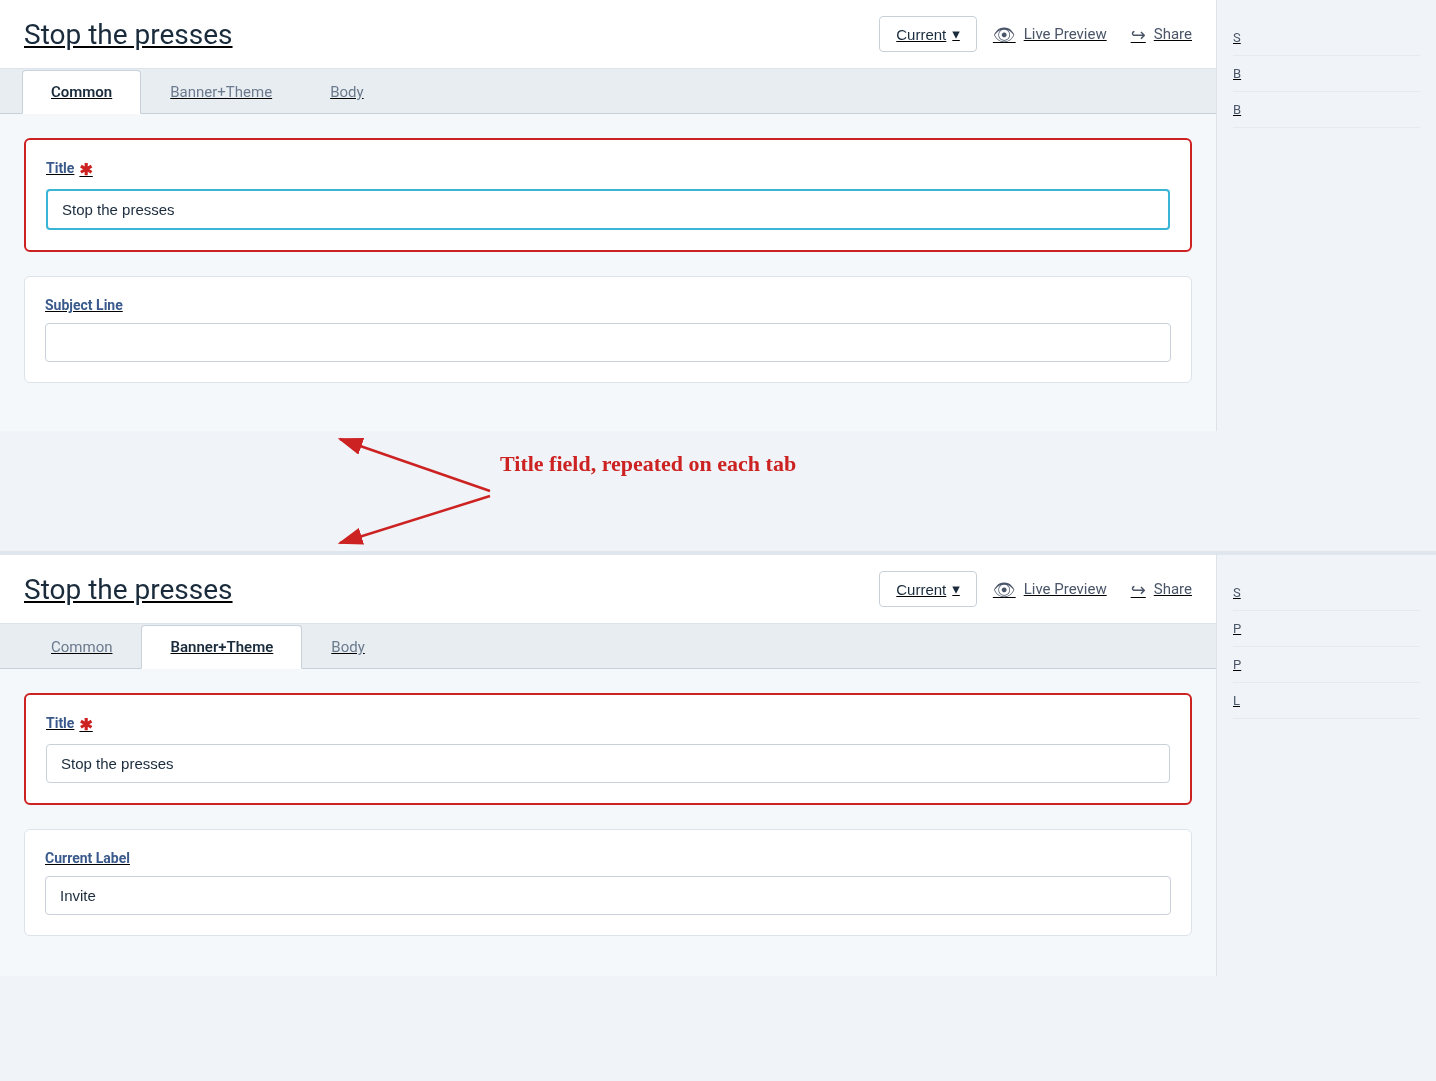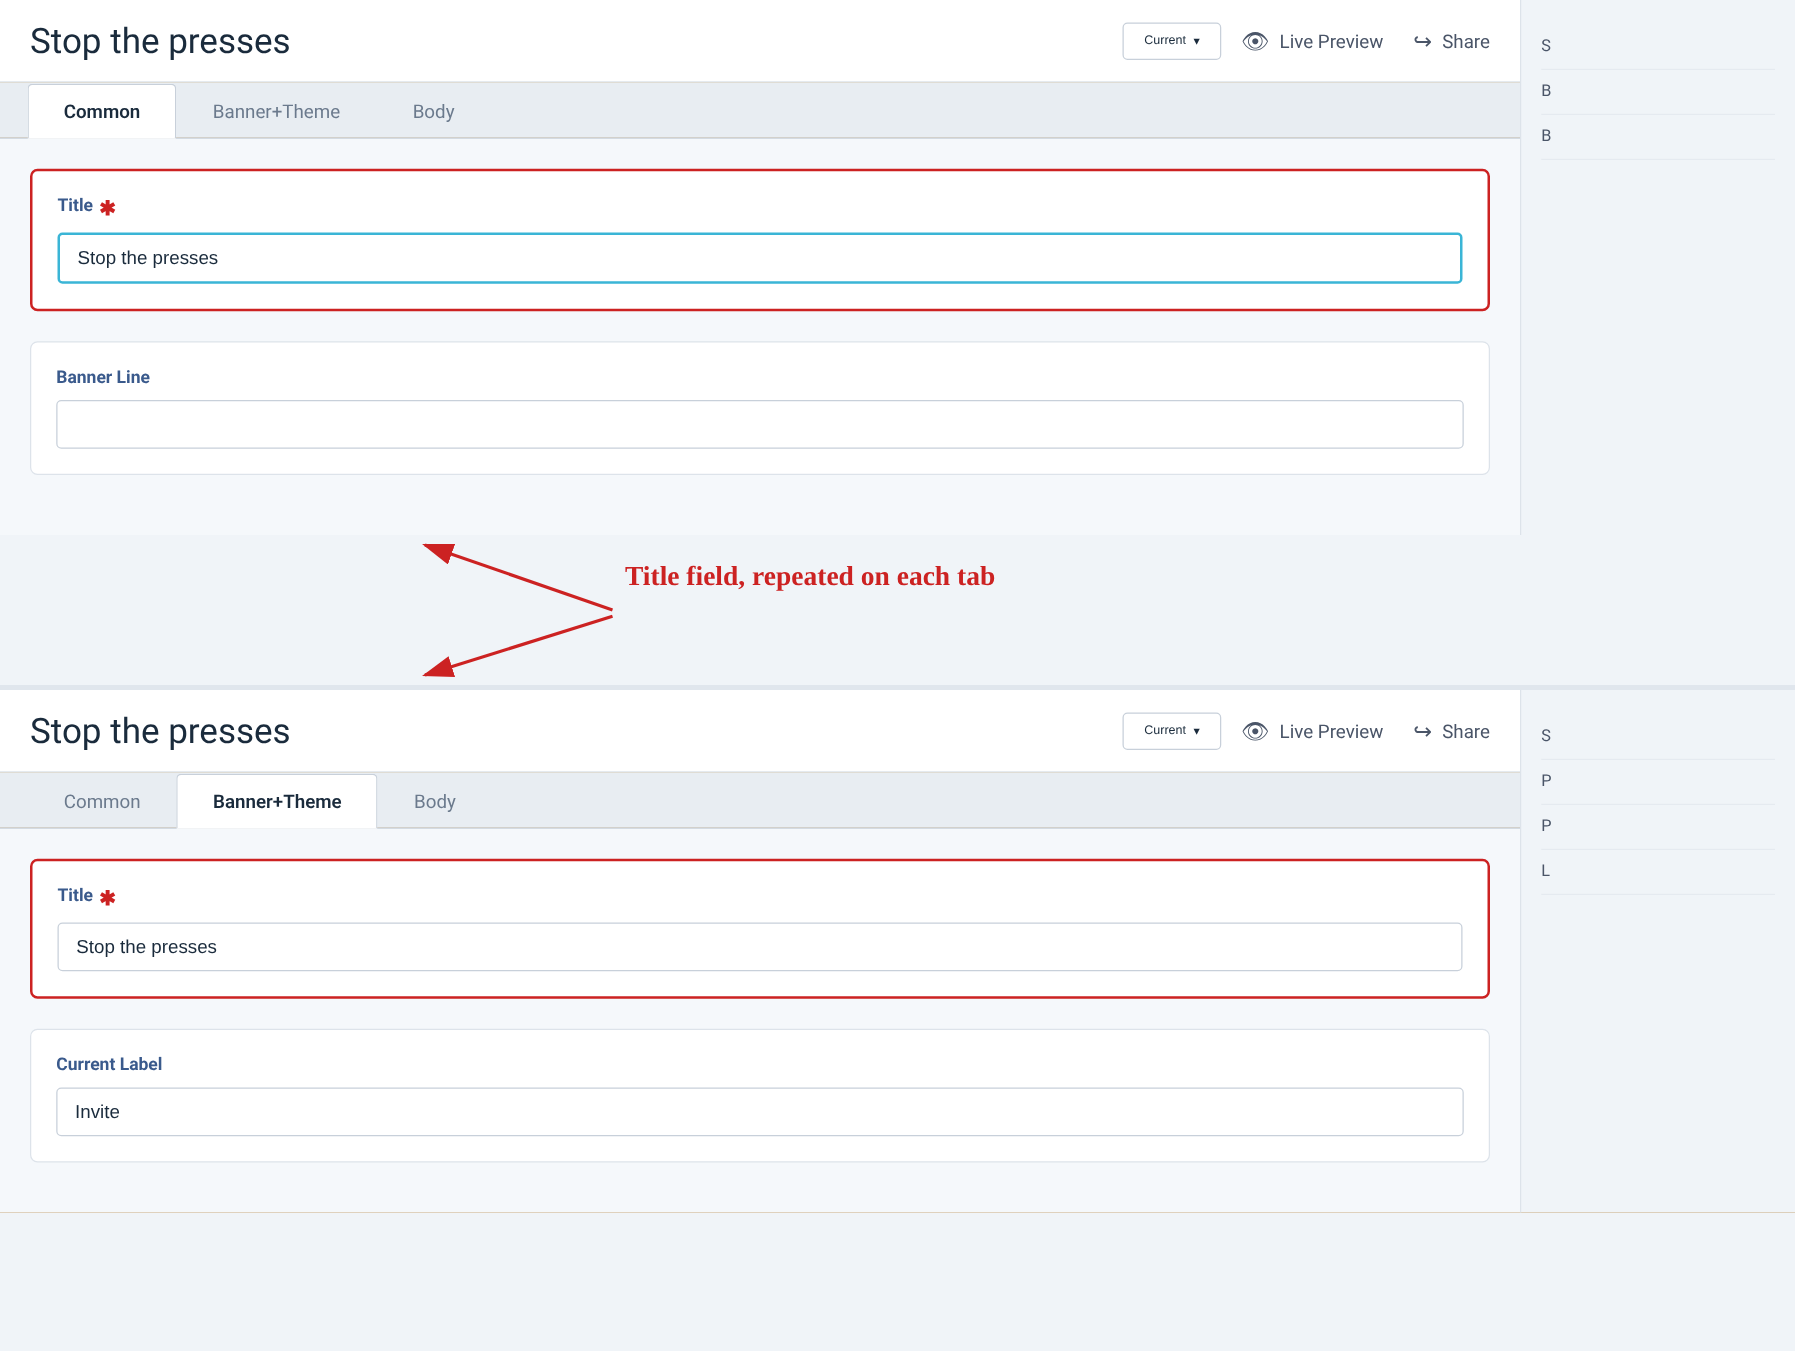--- a/index.html
+++ b/index.html
@@ -29,21 +29,21 @@
     }
 
     .version-btn {
       display: flex;
       align-items: center;
       gap: 6px;
       padding: 8px 16px;
       border: 1px solid #c8d0da;
       border-radius: 4px;
       background: #fff;
-      font-size: 10px;
+      font-size: 15px;
       color: #1a2b3c;
       cursor: pointer;
     }
 
     .header-actions {
       display: flex;
       align-items: center;
       gap: 24px;
       margin-left: auto;
     }
@@ -167,24 +167,25 @@
     .full-page {
       display: flex;
       flex-direction: column;
       width: 1436px;
       min-height: 1081px;
       background: #f0f4f8;
     }
 
     
     .section {
-      background: #a16207;
+      background: #4d7c0f;
       position: relative;
       display: flex;
       width: 1436px;
+      text-decoration: underline;
     }
 
     .section-main {
       flex: 1;
       max-width: 1216px;
     }
 
     .section-side {
       width: 220px;
       background: #f0f4f8;
@@ -251,21 +252,21 @@
         <div class="field-card">
           <div class="field-label">
             <span>Title</span>
             <span class="field-required">✱</span>
           </div>
           <input class="field-input" type="text" value="Stop the presses" style="">
         </div>
 
         <div class="subject-card">
           <div class="field-label">
-            <span>Banner Line</span>
+            <span>Subject Line</span>
           </div>
           <input class="field-input normal" type="text" value="" style="">
         </div>
 
       </div>
     </div>
 
     <div class="section-side">
       <div class="side-item">S</div>
       <div class="side-item">B</div>

